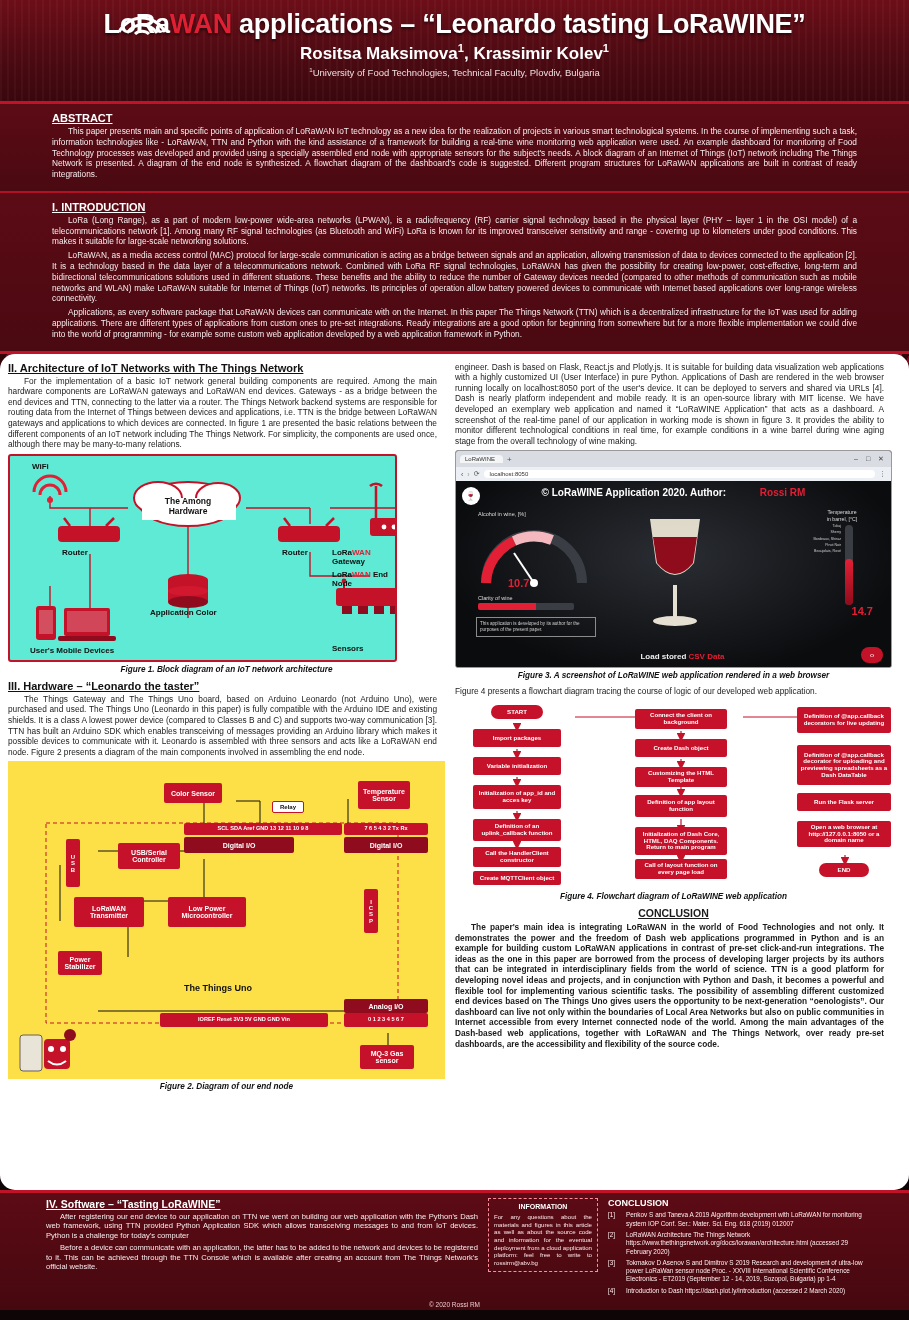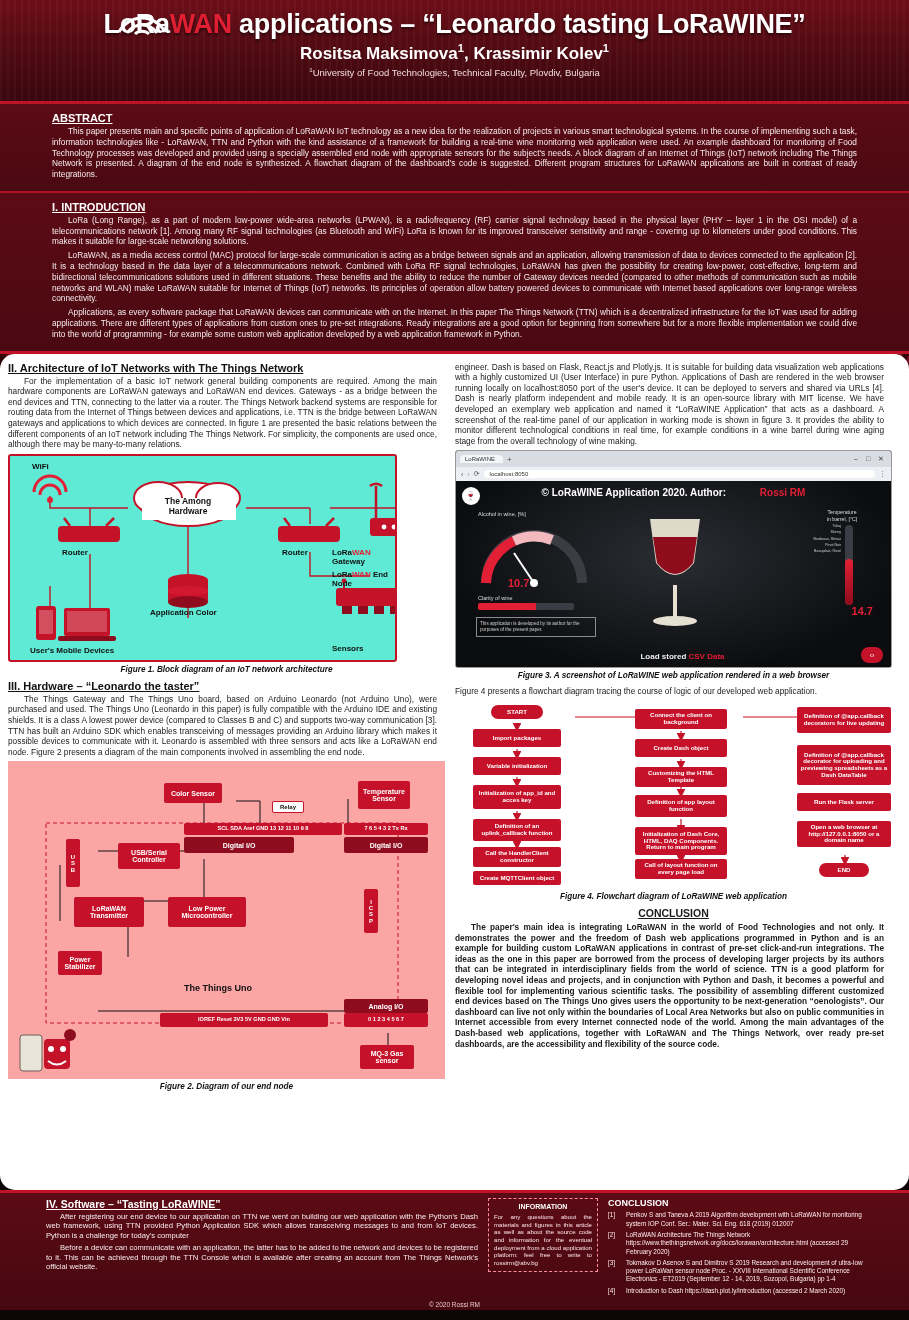--- a/index.html
+++ b/index.html
@@ -85,21 +85,21 @@
   
   .fig1 {
     position: relative; width: 389px; height: 208px;
     background: #5eead4; border: 2px solid #c41329; border-radius: 3px;
     margin-top: 2px; overflow:hidden;
   }
   .fig1 svg { position:absolute; left:0; top:0; }
   .f1lab { position:absolute; font-size:8px; font-weight:bold; color:#111; }
 
   
-  .fig2 { position:relative; width: 437px; height: 318px; background:#fca5a5; overflow:hidden; }
+  .fig2 { position:relative; width: 437px; height: 318px; background:#fde047; overflow:hidden; }
   .blk {
     position:absolute; background:#c5122a; color:#fff; font-size:7px; font-weight:bold;
     display:flex; align-items:center; justify-content:center; text-align:center;
     border-radius:2px; line-height:1.05; padding:1px;
   }
   .blk.dark { background:#8f0c1e; }
   .blk.white { background:#fff; color:#111; border:1px solid #c5122a; }
 
   
   .fig3 {

